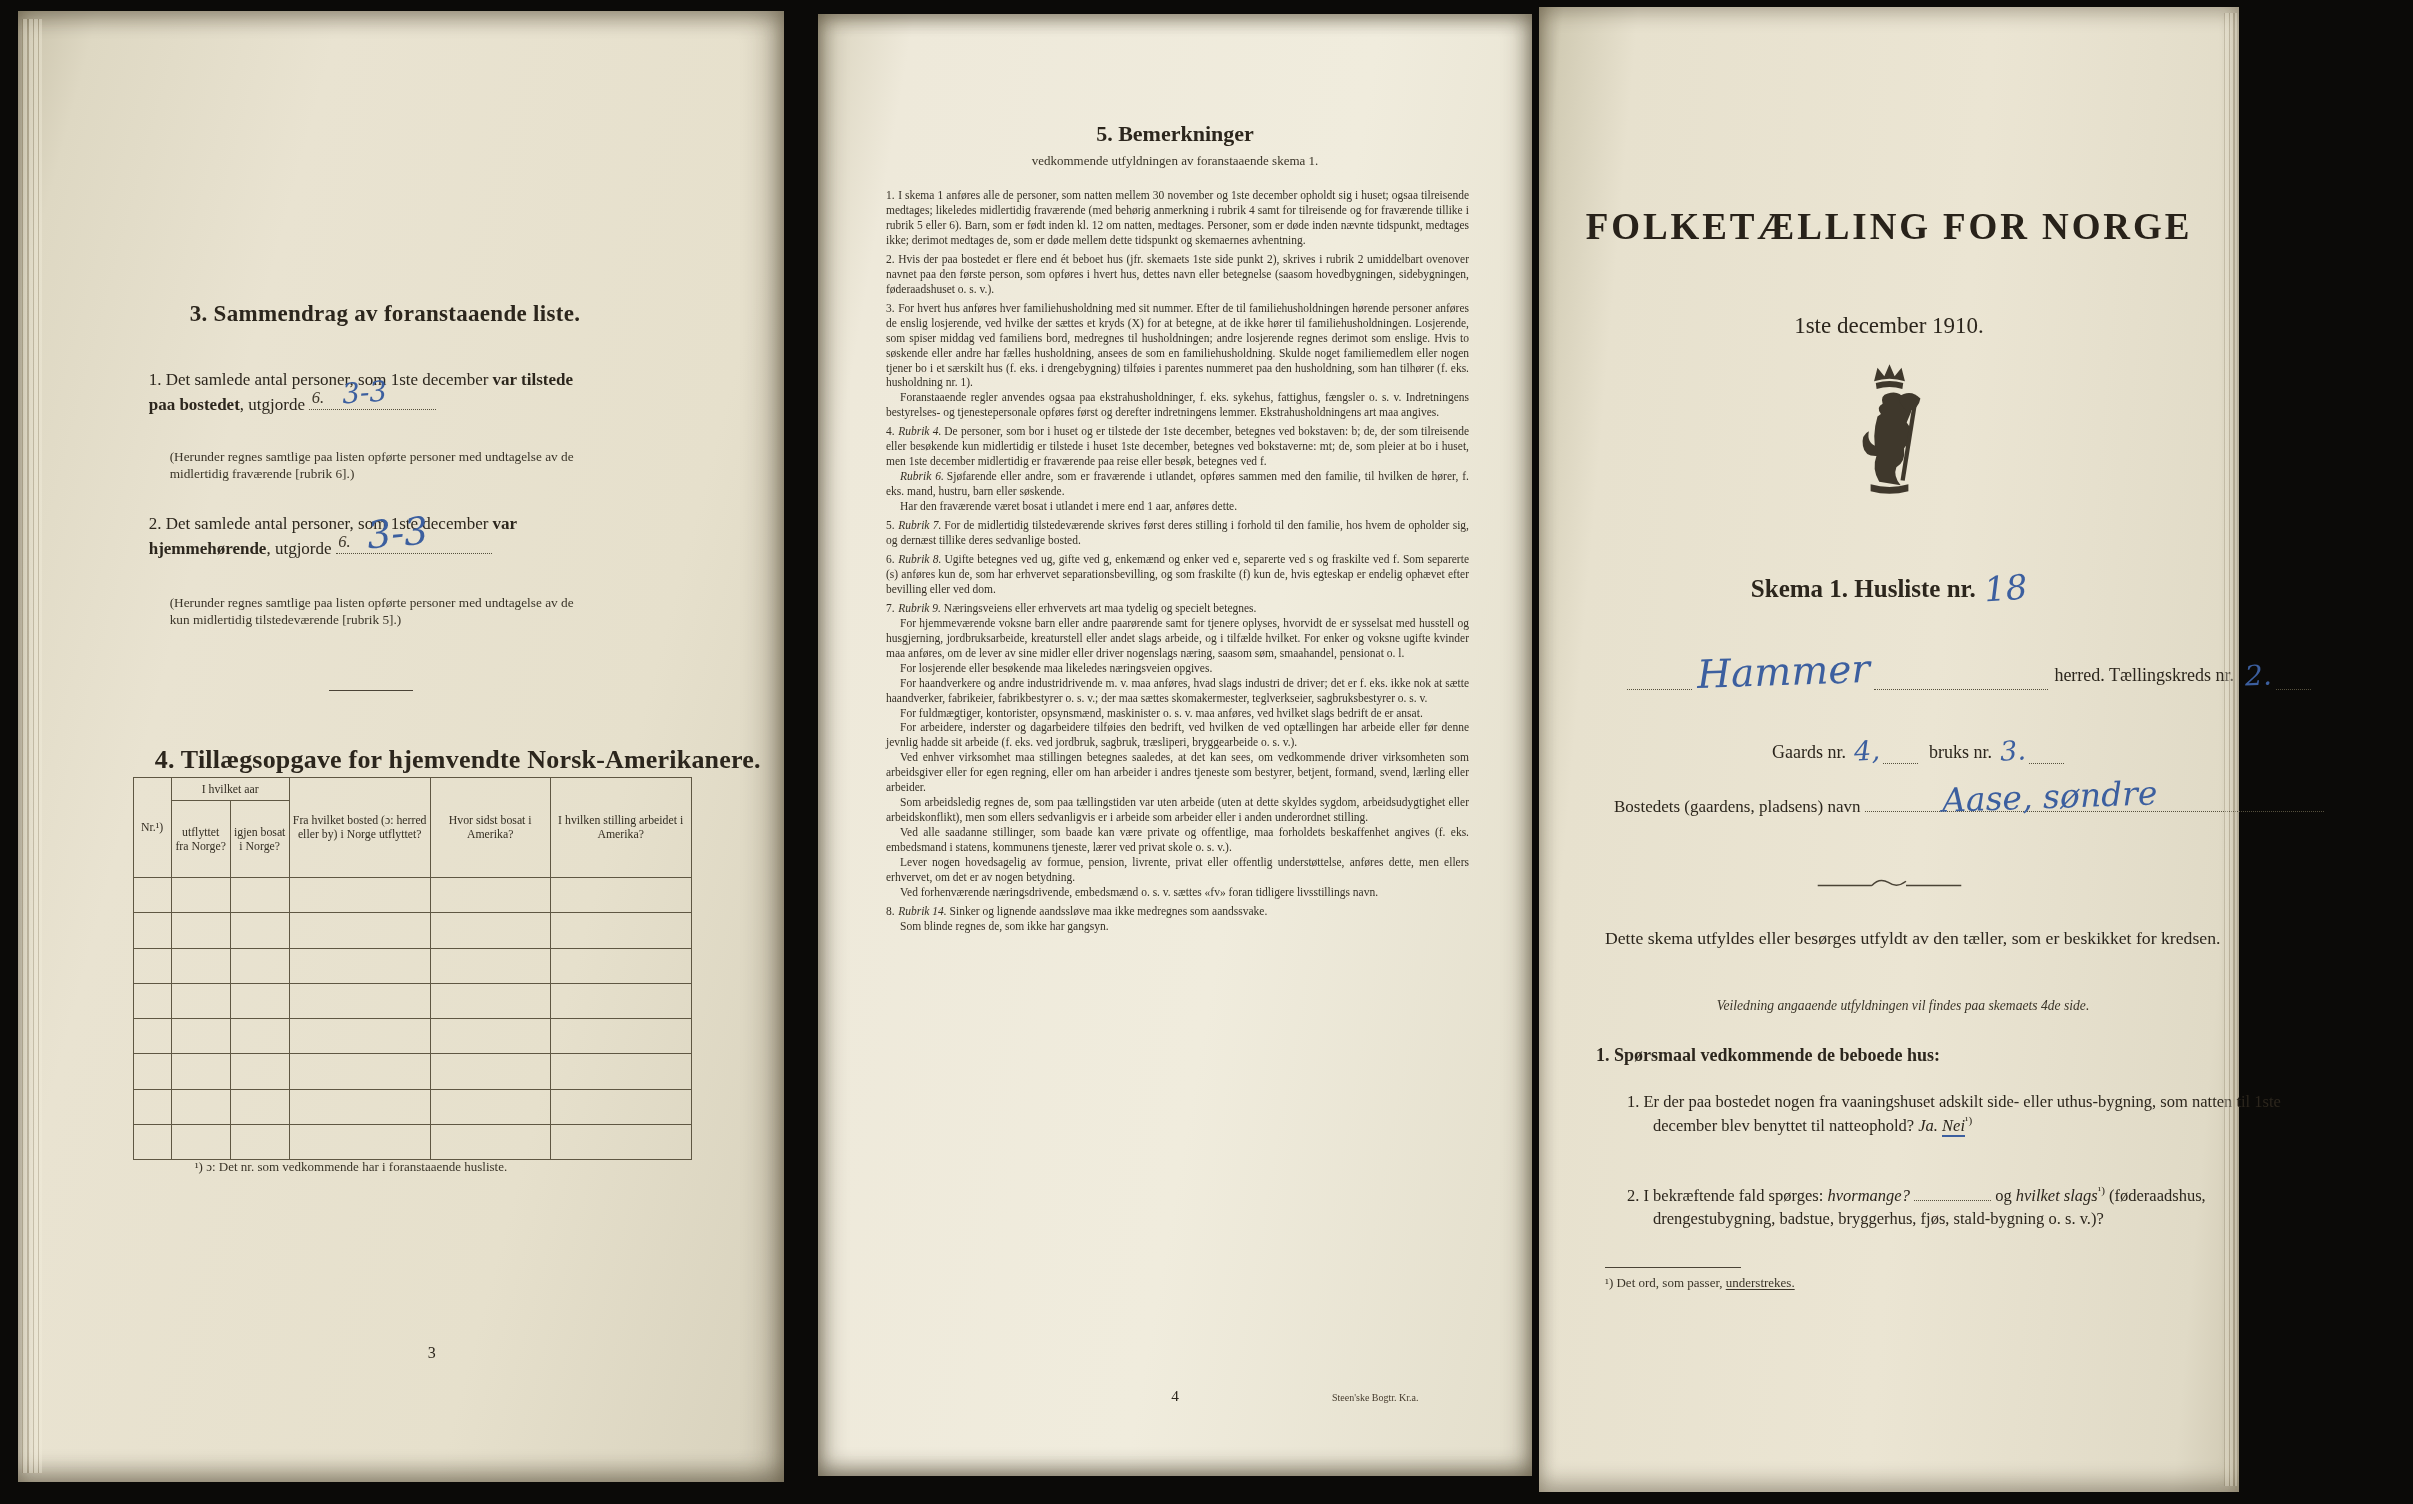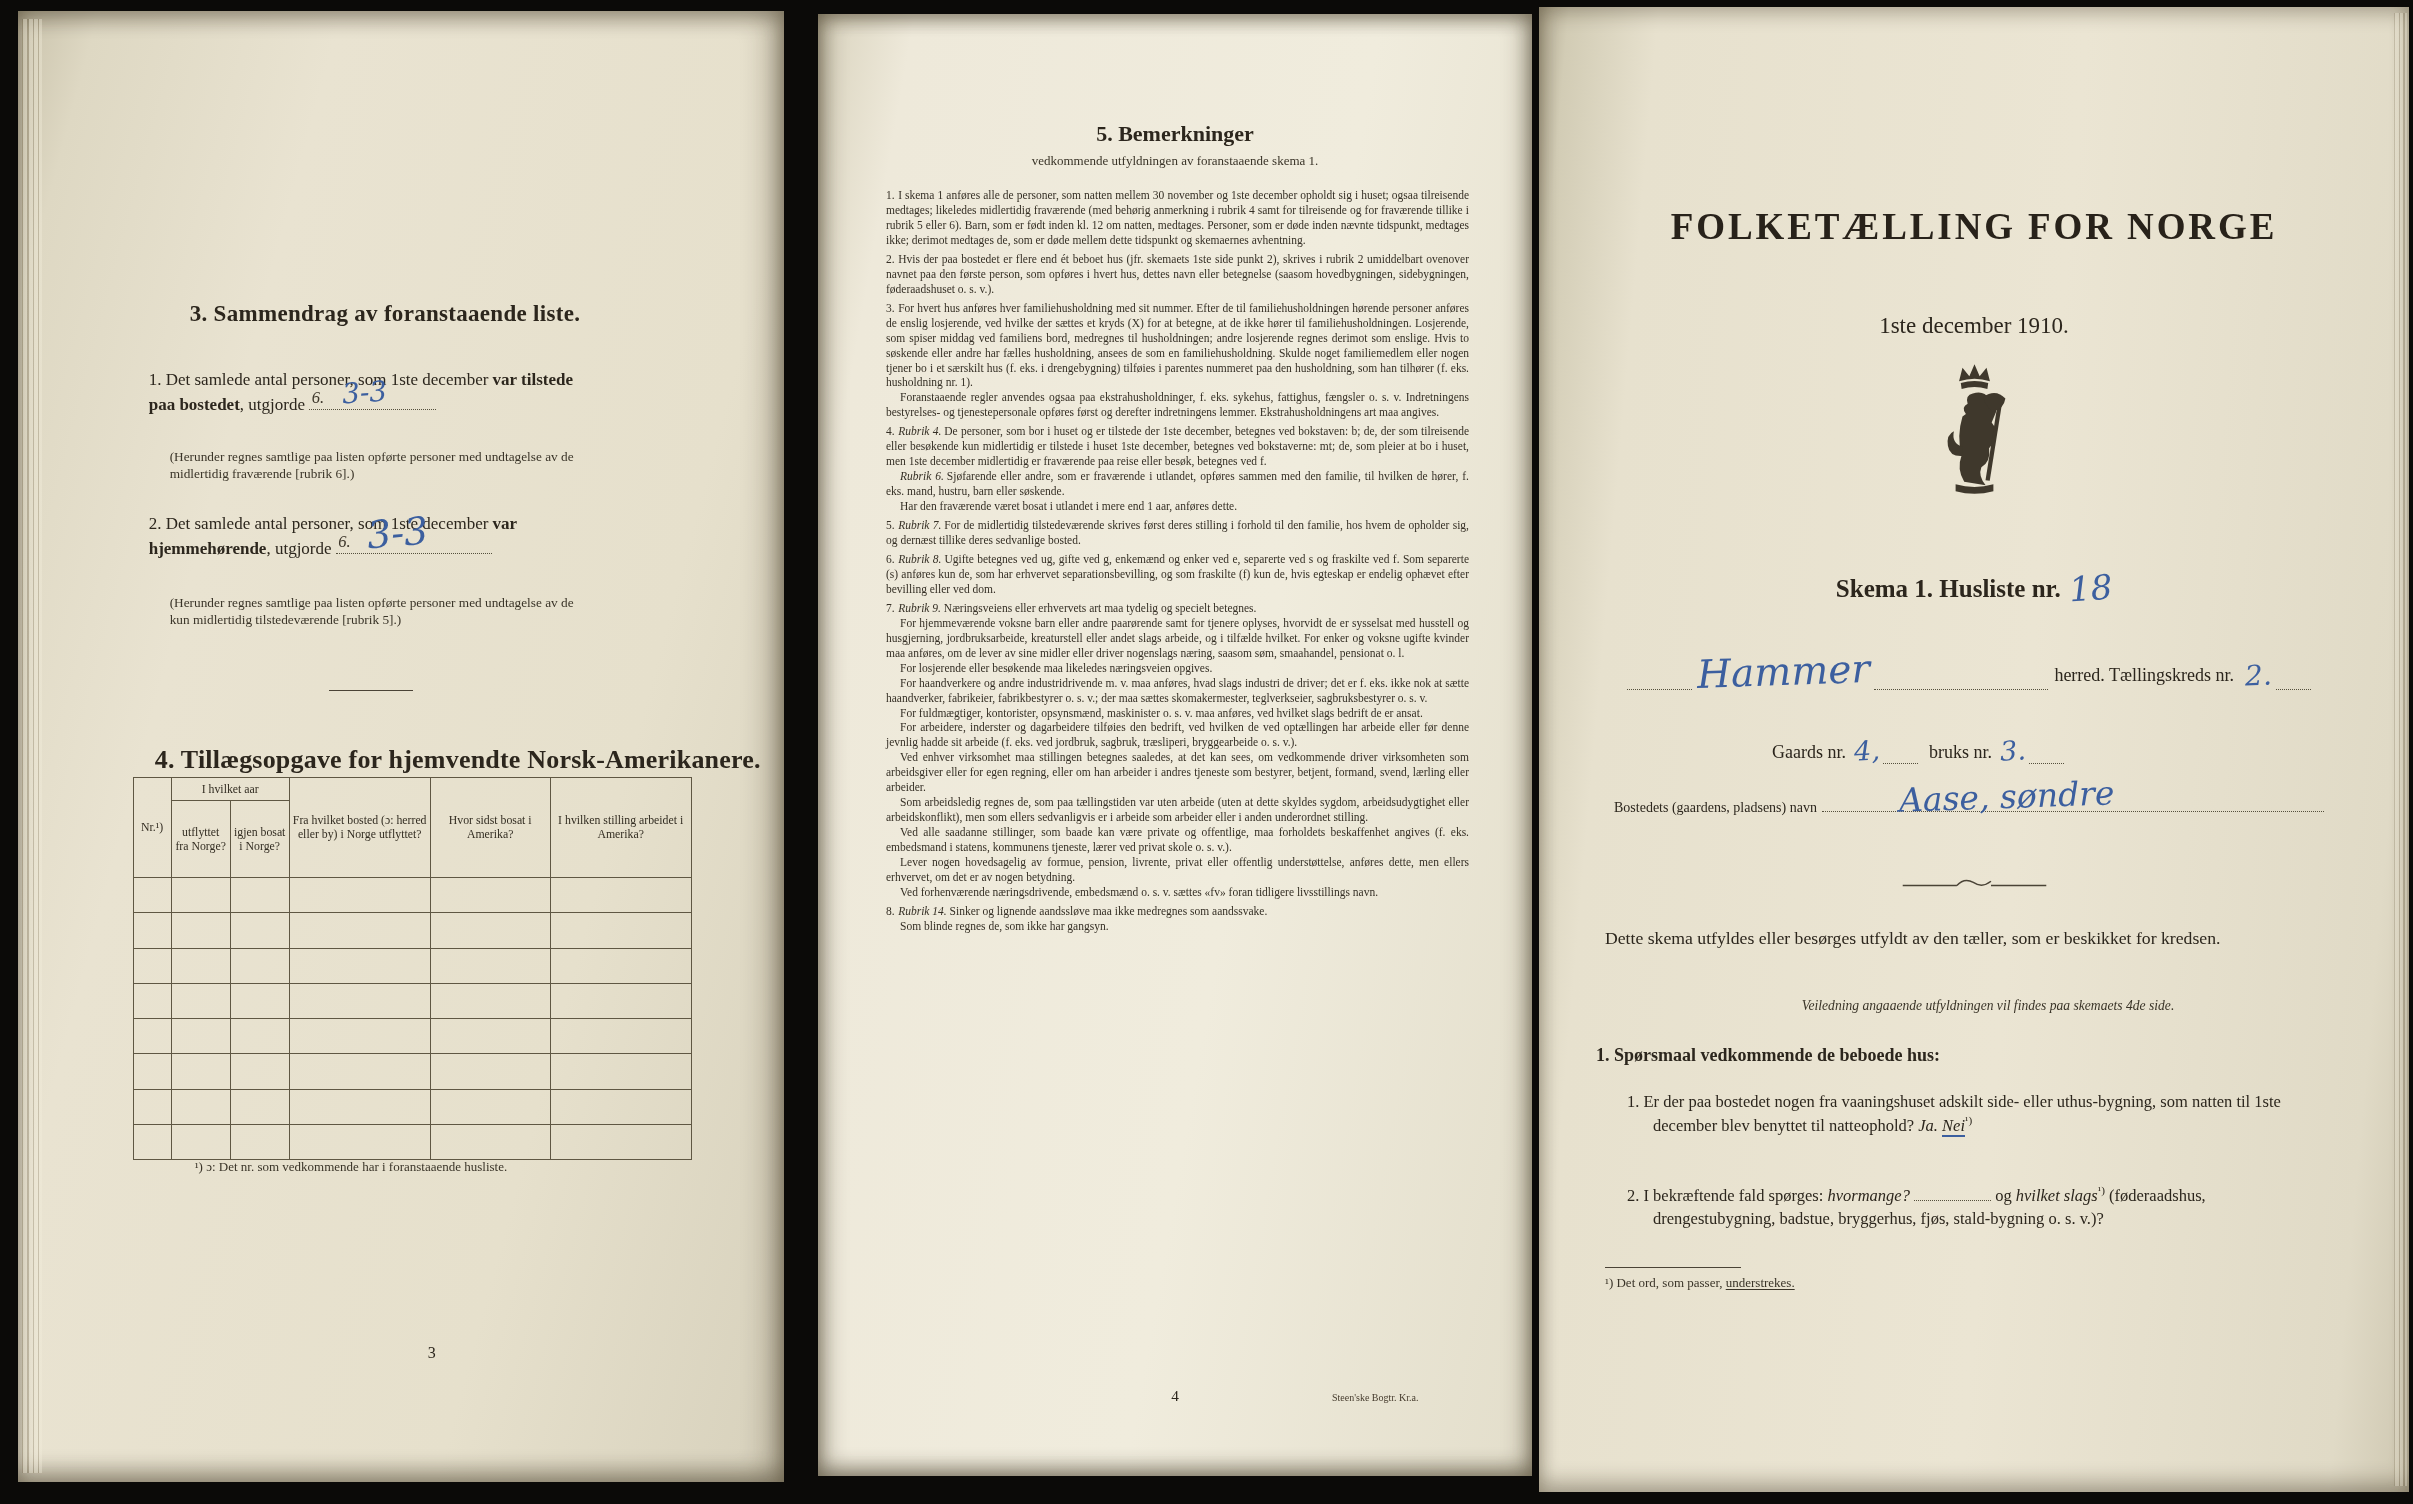--- a/index.html
+++ b/index.html
@@ -48,41 +48,41 @@
   .bem-para{margin:0 0 4.1px 0;}
   .bem-para p{margin:0;}
   .bem-para p + p{text-indent:14px;}
   .pnum{font-weight:normal;margin-right:3.5px;}
   .lead{font-style:italic;}
   .lead:not(:empty){margin-right:2.9px;}
   .mid-pagenum{position:absolute;left:0;right:0;top:1373px;text-align:center;font-size:15.3px;}
   .printer{position:absolute;left:514px;top:1378px;font-size:10px;color:#463c2e;}
 
   
-  #right-page{left:1539px;top:7px;width:870px;height:1485px;
+  #right-page{left:1539px;top:7px;width:700px;height:1485px;
     background:linear-gradient(95deg,#b3ab93 0%,#d2ccb5 3%,#e7e1ce 12%,#ebe5d3 55%,#e0dac6 92%,#cec7b1 100%);
     box-shadow:inset 0 8.2px 16.5px rgba(40,30,10,.24),inset 0 -10.6px 19px rgba(40,30,10,.3);text-decoration:underline;}
   #right-page::after{content:"";position:absolute;right:2.4px;top:5.9px;bottom:5.9px;width:13px;
     background:repeating-linear-gradient(90deg,rgba(95,80,50,.3) 0 1.2px,rgba(242,237,219,.5) 1.2px 4.7px);opacity:.65;}
   .rp-title{position:absolute;left:0;right:0;top:198px;text-align:center;font-size:37px;font-weight:bold;letter-spacing:2.9px;color:#28221a;}
   .rp-date{position:absolute;left:0;right:0;top:306px;text-align:center;font-size:23px;color:#2c261d;}
   .crest{position:absolute;left:0;right:0;top:352px;text-align:center;}
   .skema-line{position:absolute;left:0;right:0;top:561px;text-align:center;font-size:25px;font-weight:bold;}
   .skema-line .hand{font-size:34px;font-weight:normal;transform:rotate(-4deg);vertical-align:-3.5px;margin-left:8.2px;}
   .fill-row{position:absolute;display:flex;align-items:baseline;}
   .dotseg{border-bottom:1.8px dotted #55503d;align-self:flex-end;height:2.4px;}
   #herred-row{left:88px;top:638px;width:684px;}
   #herred-row .hand{font-size:39px;transform:rotate(-2deg);margin:0 4.7px;position:relative;top:3.5px;}
   #herred-row .printed{font-size:18px;margin:0 5.9px;}
   #herred-row .hv{font-size:28px;}
   #gaard-row{left:233px;top:726px;}
   #gaard-row .printed{font-size:18px;margin-right:4.7px;}
   #gaard-row .hand{font-size:27px;transform:rotate(-3deg);margin:0 3.5px;position:relative;top:2.4px;}
   #bosted-row{left:75px;top:784px;width:710px;}
-  #bosted-row .printed{font-size:14px;white-space:nowrap;margin-right:4.7px;}
+  #bosted-row .printed{font-size:17px;white-space:nowrap;margin-right:4.7px;}
   #bosted-row .ansfill{flex:1;position:relative;border-bottom:1.8px dotted #55503d;height:20px;}
   #bosted-row .hand{position:absolute;left:77px;bottom:-4.7px;font-size:33px;transform:rotate(-2deg);white-space:nowrap;}
   .flourish{position:absolute;left:0;right:0;top:869px;text-align:center;}
   .rp-instruction{position:absolute;left:66px;top:919px;width:654px;font-size:17.7px;line-height:1.4;text-align:justify;}
   .rp-guidance{position:absolute;left:0;right:0;top:991px;text-align:center;font-size:13.6px;font-style:italic;color:#3a3428;margin-left:28px;}
   .rp-qheader{position:absolute;left:57px;top:1038px;font-size:18px;font-weight:bold;}
   .rq{position:absolute;left:88px;width:633px;font-size:16.5px;line-height:1.42;text-indent:-26px;padding-left:26px;}
   #q1{top:1083px;}
   #q2{top:1176px;}
   .rq i{font-style:italic;}

